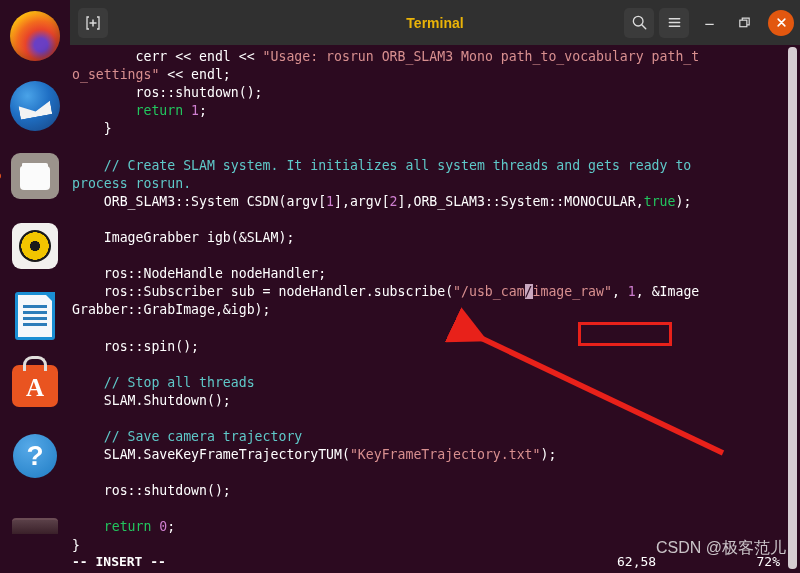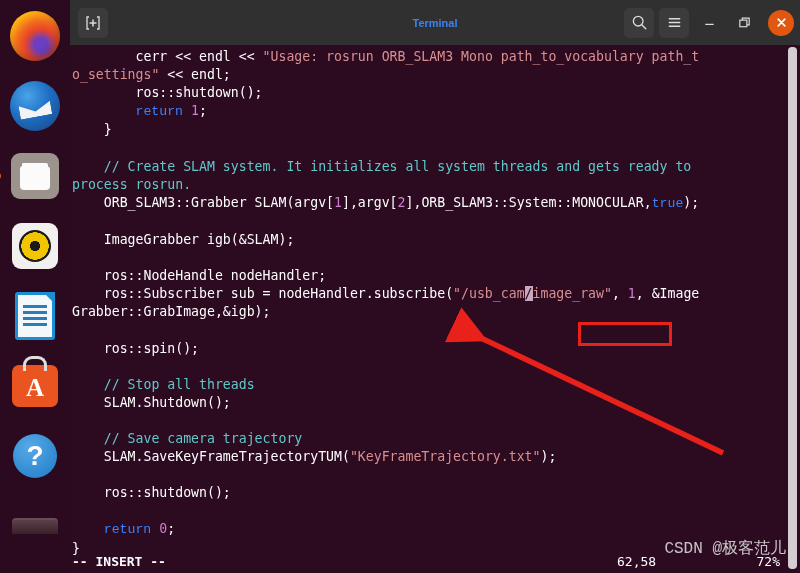--- a/index.html
+++ b/index.html
@@ -174,22 +174,22 @@
     display: flex;
     align-items: center;
     padding: 0 6px 0 8px;
     flex: 0 0 auto;
     position: relative;
   }
   #title-text {
     position: absolute;
     left: 0; right: 0;
     text-align: center;
-    color: #3b82f6;
-    font-size: 11px;
+    color: #eab308;
+    font-size: 14px;
     font-weight: bold;
     font-family: "Liberation Sans", sans-serif;
     pointer-events: none;
   }
   .tb-btn {
     width: 30px; height: 30px;
     border-radius: 5px;
     background: #3b3b3b;
     display: flex; align-items: center; justify-content: center;
     color: #dcdcdc;
@@ -236,21 +236,21 @@
     margin: 0;
     color: #ffffff;
     font-family: "DejaVu Sans Mono", monospace;
     font-size: 13.2px;
     line-height: 18.1px;
     white-space: pre;
     letter-spacing: 0px;
   }
   .cm   { color: #5fc9c9; }   
   .str  { color: #d88f8f; }   
-  .kw   { color: #3b82f6; font-family: Liberation Mono, monospace; }   
+  .kw   { color: #22c55e; }   
   .num  { color: #cf7fd0; }   
   .fn   { color: #ffffff; }
 
   
   .cursor {
     background: #c9a7c0;
     color: #2c0a20;
   }
 
   
@@ -286,21 +286,21 @@
   #status-pos  { position: absolute; left: 545px; top: 0; font-weight: normal; }
   #status-pct  { position: absolute; right: 18px; top: 0; font-weight: normal; }
 
   
   #watermark {
     position: absolute;
     right: 14px;
     bottom: 14px;
     color: rgba(235,235,235,.82);
     font-size: 16px;
-    font-family: Liberation Mono, monospace;
+    font-family: Liberation Sans, sans-serif;
     pointer-events: none;
     white-space: nowrap;
   }
 
   
   #scrollbar {
     position: absolute;
     right: 2px; top: 45px;
     width: 11px;
     height: 528px;
@@ -413,21 +413,21 @@
     <div id="term-body">
 
       <pre id="code">        <span class="fn">cerr &lt;&lt; endl &lt;&lt; </span><span class="str">"Usage: rosrun ORB_SLAM3 Mono path_to_vocabulary path_t</span>
 <span class="str">o_settings"</span><span class="fn"> &lt;&lt; endl;</span>
         <span class="fn">ros::shutdown();</span>
         <span class="kw">return </span><span class="num">1</span><span class="fn">;</span>
     <span class="fn">}</span>
 
     <span class="cm">// Create SLAM system. It initializes all system threads and gets ready to</span>
 <span class="cm">process rosrun.</span>
-    <span class="fn">ORB_SLAM3::Grabber SLAM(argv[</span><span class="num">1</span><span class="fn">],argv[</span><span class="num">2</span><span class="fn">],ORB_SLAM3::System::MONOCULAR,</span><span class="kw">true</span><span class="fn">);</span>
+    <span class="fn">ORB_SLAM3::System CSDN(argv[</span><span class="num">1</span><span class="fn">],argv[</span><span class="num">2</span><span class="fn">],ORB_SLAM3::System::MONOCULAR,</span><span class="kw">true</span><span class="fn">);</span>
 
     <span class="fn">ImageGrabber igb(&amp;SLAM);</span>
 
     <span class="fn">ros::NodeHandle nodeHandler;</span>
     <span class="fn">ros::Subscriber sub = nodeHandler.subscribe(</span><span class="str">"/usb_cam</span><span class="cursor">/</span><span class="str">image_raw"</span><span class="fn">, </span><span class="num">1</span><span class="fn">, &amp;Image</span>
 <span class="fn">Grabber::GrabImage,&amp;igb);</span>
 
     <span class="fn">ros::spin();</span>
 
     <span class="cm">// Stop all threads</span>

